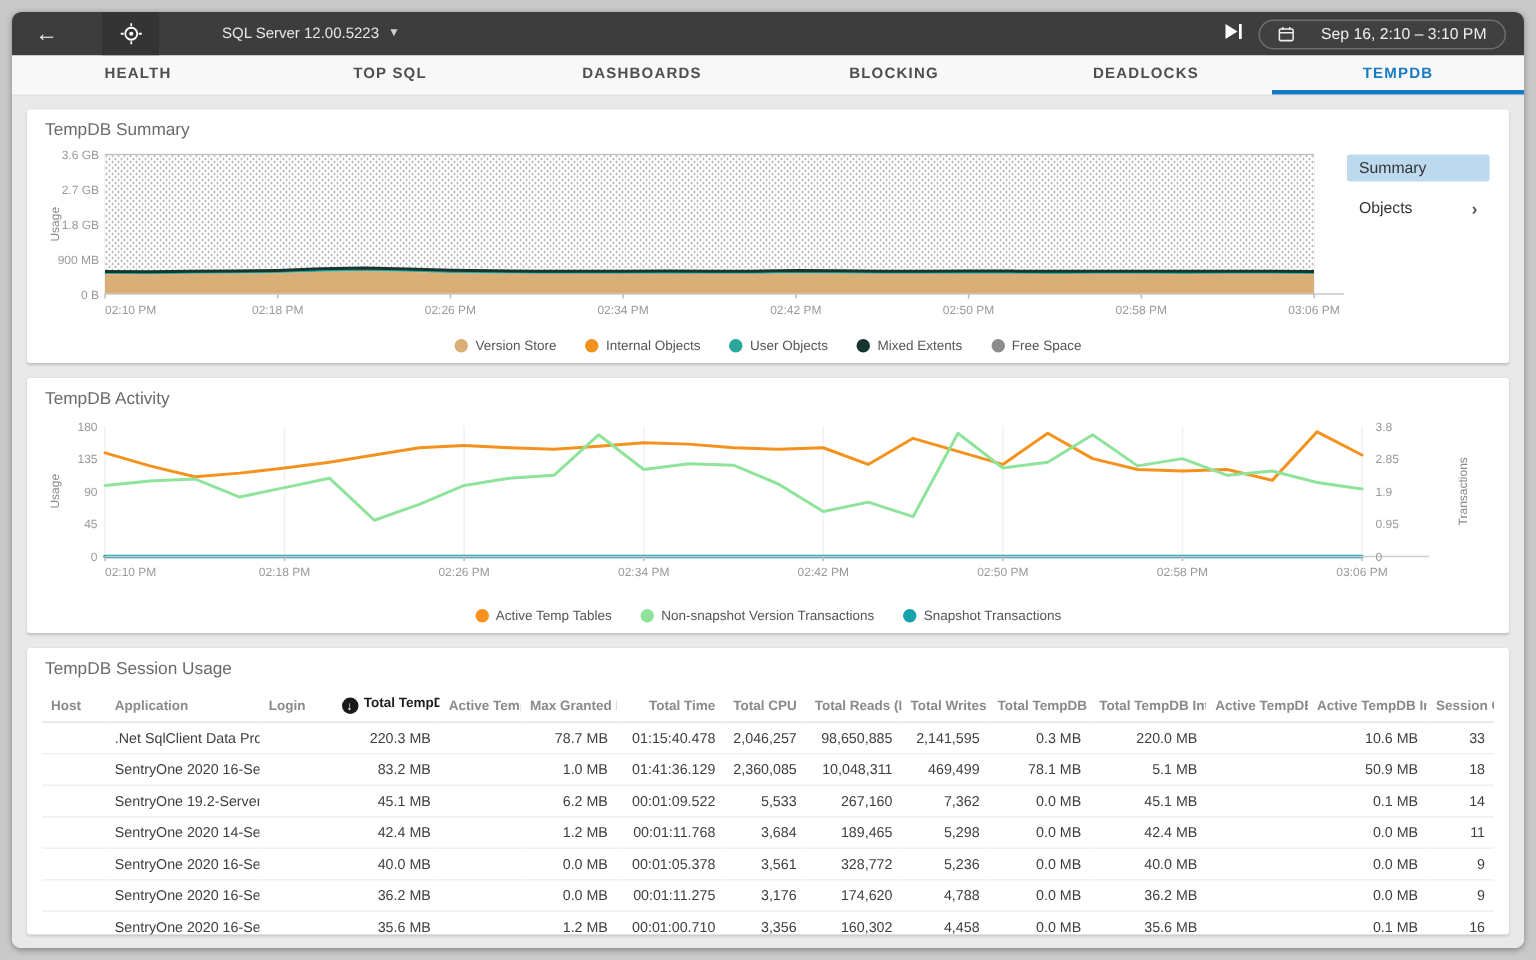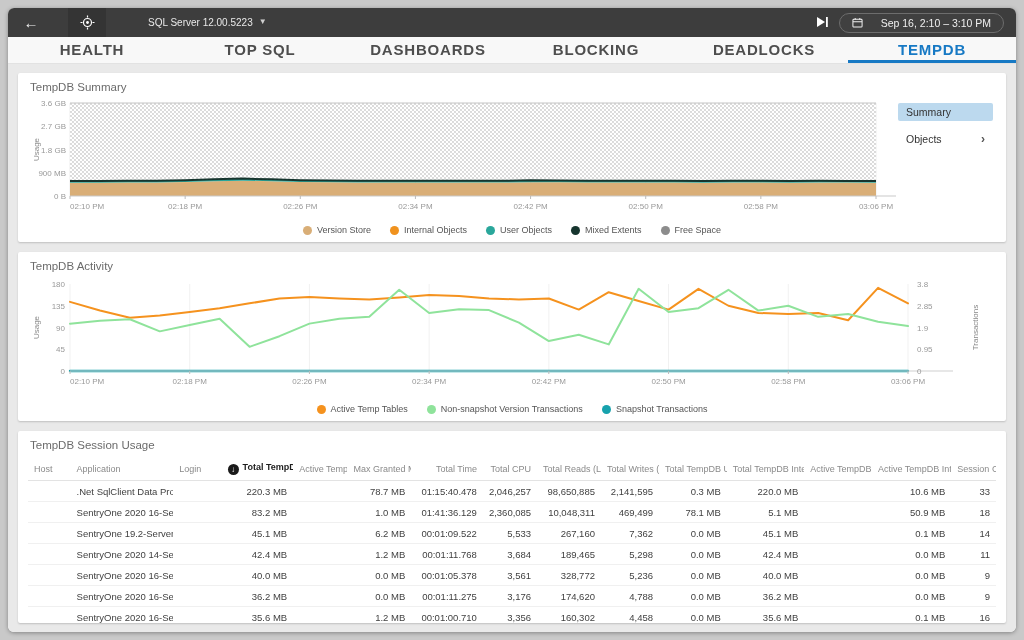--- a/index.html
+++ b/index.html
@@ -9,40 +9,40 @@
   .topbar{height:29px;background:#3d3d3d;display:flex;align-items:center;color:#f2f2f2;flex:0 0 auto}
   .tb-btn{width:38px;height:29px;display:flex;align-items:center;justify-content:center;cursor:pointer}
   .back{font-size:15px;margin-left:4px}
   .target-wrap{background:#343434;margin-left:18px}
   .server-select{display:flex;align-items:center;gap:6px;margin-left:42px;font-size:10px;color:#e8e8e8;cursor:pointer}
   .chev{font-size:8px;color:#cfcfcf;transform:translateY(-1px)}
   .tb-right{margin-left:auto;display:flex;align-items:center;gap:10px;padding-right:12px}
   .date-pill{display:flex;align-items:center;gap:18px;border:1px solid #6d6d6d;border-radius:12px;padding:3px 12px;font-size:10.5px;color:#efefef;cursor:pointer;background:#404040}
   
   .tabbar{height:27px;background:#f8f8f8;display:flex;border-bottom:1px solid #e2e2e2;flex:0 0 auto}
-  .tab{flex:1;display:flex;align-items:center;justify-content:center;font-size:15px;font-weight:bold;letter-spacing:.8px;color:#4e4e4e;cursor:pointer;border-bottom:3px solid transparent;padding-top:2px}
+  .tab{flex:1;display:flex;align-items:center;justify-content:center;font-size:10px;font-weight:bold;letter-spacing:.8px;color:#4e4e4e;cursor:pointer;border-bottom:3px solid transparent;padding-top:2px}
   .tab.active{color:#1779c4;border-bottom-color:#1779c4}
   
   .content{flex:1;background:#e9e9e9;padding:9px 10px;display:flex;flex-direction:column;gap:10px;overflow:hidden}
   .card{background:#fff;border-radius:2px;box-shadow:0 1px 2px rgba(0,0,0,.18);padding:6px 10px 4px}
   .card-title{font-size:11.5px;color:#6b6b6b;padding:2px 2px 4px}
   .chart-row{display:flex}
   .side-panel{width:95px;padding-top:6px;display:flex;flex-direction:column;gap:8px;align-items:stretch}
   .side-btn{font-size:10.5px;color:#333;padding:3px 8px;cursor:pointer;border-radius:2px;display:flex;justify-content:space-between;align-items:center}
   .side-btn.sel{background:#bcd9ee}
   .side-chev{color:#555;font-size:12px;font-weight:bold}
   .legend-row{display:flex;justify-content:center;gap:19px;padding:2px 0 3px}
   .leg{display:inline-flex;align-items:center;gap:5px;font-size:9px;color:#555;cursor:pointer}
   .dot{width:9px;height:9px;border-radius:50%;display:inline-block}
   svg text.ax{font-size:8px;fill:#999}
   svg text.axt{font-size:8px;fill:#888}
   
   .tbl-card{flex:1;display:flex;flex-direction:column;overflow:hidden}
   table{width:100%;border-collapse:collapse;table-layout:fixed;margin-top:2px}
-  th{font-size:9px;font-weight:normal;color:#8a8a8a;padding:5px 6px;border-bottom:1px solid #e3e3e3;white-space:nowrap;overflow:hidden;cursor:pointer}
+  th{font-size:9px;font-weight:bold;color:#8a8a8a;padding:5px 6px;border-bottom:1px solid #e3e3e3;white-space:nowrap;overflow:hidden;cursor:pointer}
   th.sorted{color:#1d1d1d;font-weight:bold}
   td{font-size:9.5px;color:#3f3f3f;padding:4.5px 6px;border-bottom:1px solid #f0f0f0;white-space:nowrap;overflow:hidden}
   .al{text-align:left}.ar{text-align:right}
   .sort-badge{display:inline-flex;width:11px;height:11px;border-radius:50%;background:#1a1a1a;color:#fff;font-size:8px;line-height:11px;align-items:center;justify-content:center;margin-right:4px;vertical-align:-2px}
 </style>
 </head>
 <body>
 
 <div class="frame">
 

